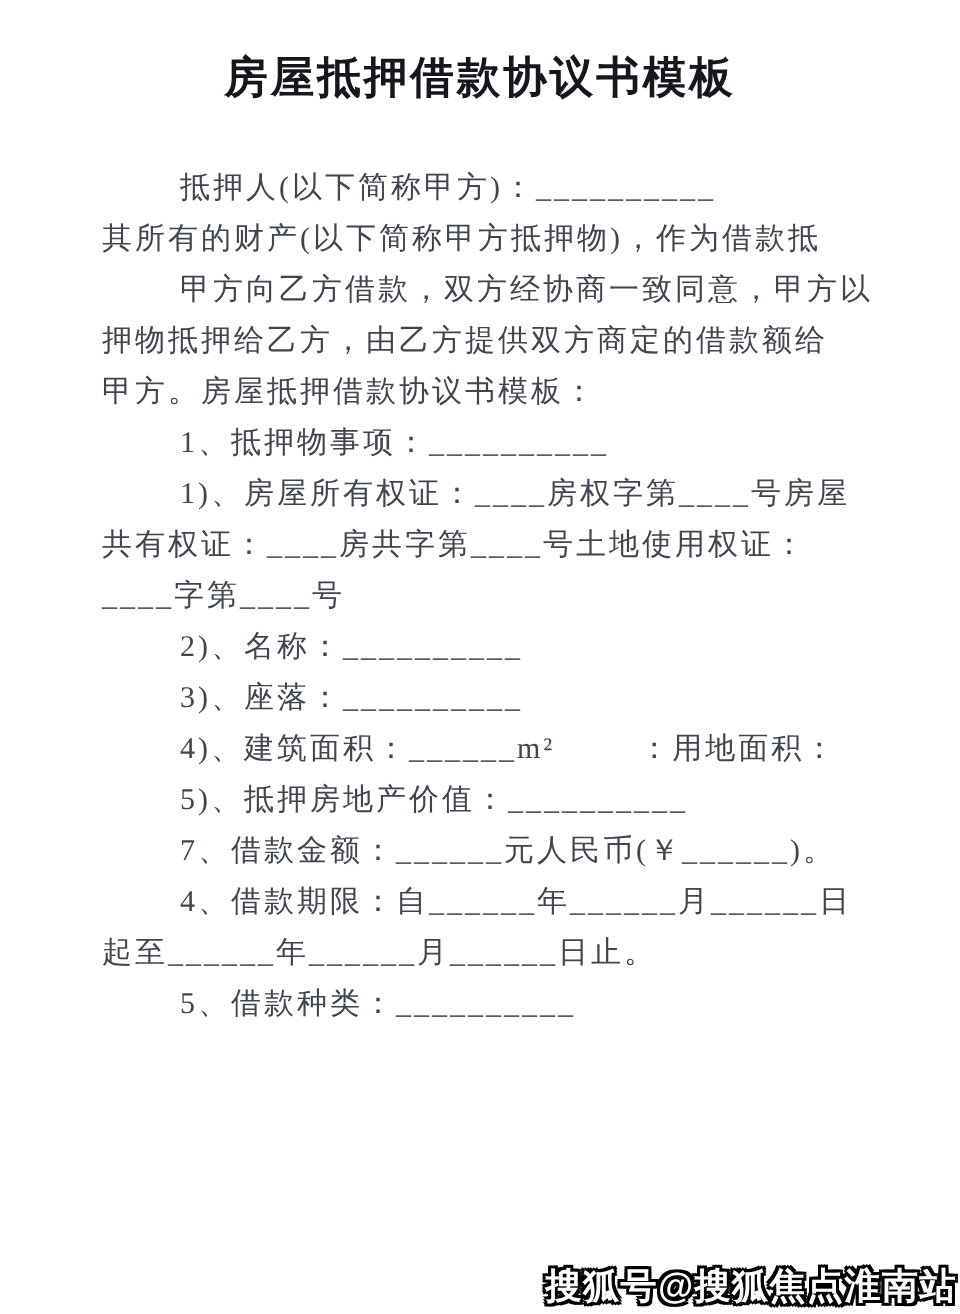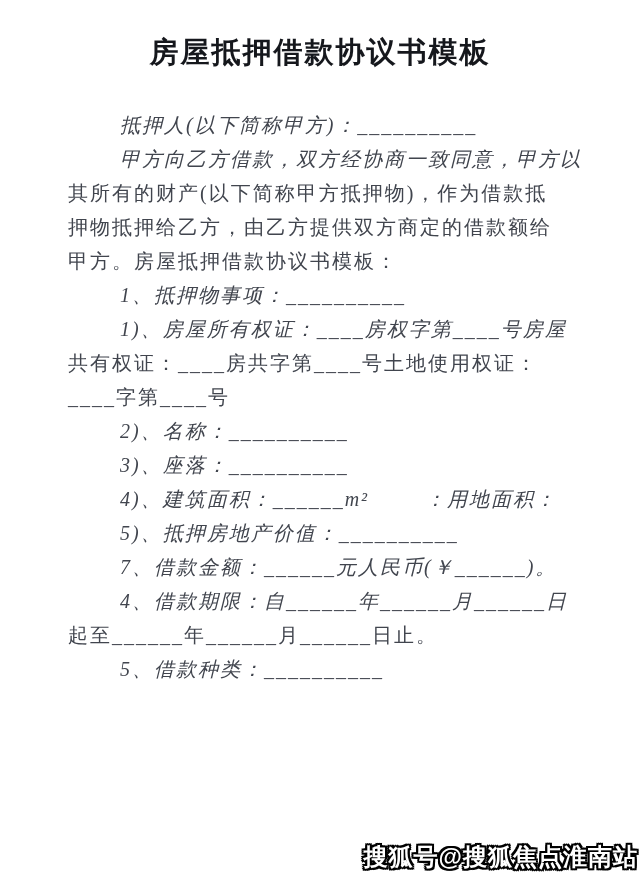--- a/index.html
+++ b/index.html
@@ -33,21 +33,20 @@
     line-height: 34px;
     letter-spacing: 2px;
     color: #41454e;
   }
   .doc-line {
     white-space: pre;       
     height: 34px;
   }
   .doc-line.indent {
     text-indent: 2.6em;     
-    font-style: italic;
   }
   .watermark {
     position: absolute;
     right: 2px;
     bottom: 3px;
     font-family: "Liberation Sans", "DejaVu Sans", sans-serif;
     font-weight: bold;
     font-size: 24px;
     letter-spacing: 1px;
     color: #ffffff;
@@ -60,22 +59,22 @@
   }
 </style>
 </head>
 <body>
 
 <div class="page">
   <h1 class="doc-title">房屋抵押借款协议书模板</h1>
 
   <div class="doc-body" id="doc-body" style="color: rgb(65, 69, 78);">
       <div class="doc-line indent">抵押人(以下简称甲方)：__________</div>
+      <div class="doc-line">其所有的财产(以下简称甲方抵押物)，作为借款抵</div>
       <div class="doc-line indent">甲方向乙方借款，双方经协商一致同意，甲方以</div>
-      <div class="doc-line">其所有的财产(以下简称甲方抵押物)，作为借款抵</div>
       <div class="doc-line">押物抵押给乙方，由乙方提供双方商定的借款额给</div>
       <div class="doc-line">甲方。房屋抵押借款协议书模板：</div>
       <div class="doc-line indent">1、抵押物事项：__________</div>
       <div class="doc-line indent">1)、房屋所有权证：____房权字第____号房屋</div>
       <div class="doc-line">共有权证：____房共字第____号土地使用权证：</div>
       <div class="doc-line">____字第____号</div>
       <div class="doc-line indent">2)、名称：__________</div>
       <div class="doc-line indent">3)、座落：__________</div>
       <div class="doc-line indent">4)、建筑面积：______m²        ：用地面积：</div>
       <div class="doc-line indent">5)、抵押房地产价值：__________</div>

